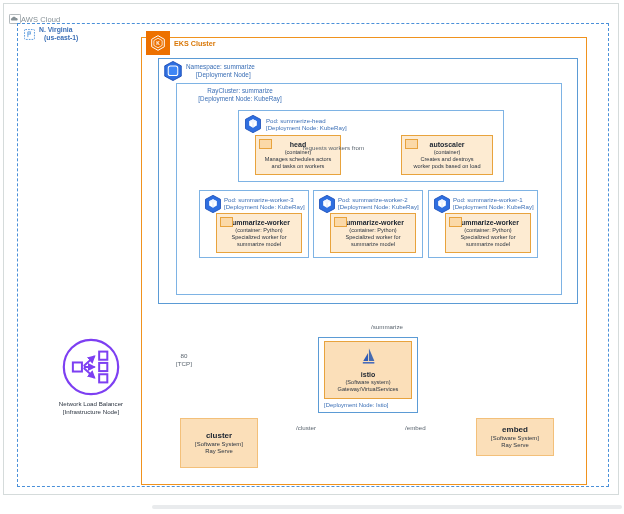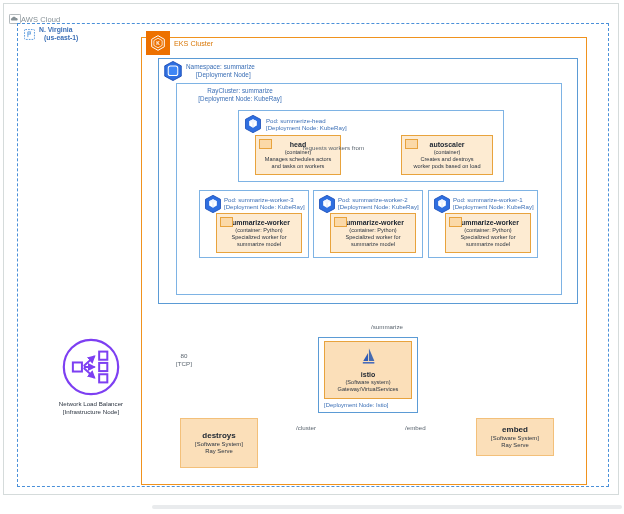--- a/index.html
+++ b/index.html
@@ -37,21 +37,21 @@
 
   
   .eks-box{
     left:141px;top:37px;width:446px;height:448px;
     border:1.3px solid #f0921e;background:transparent;
   }
   .eks-badge{
     left:146px;top:31px;width:24px;height:24px;background:#ed7100;
     display:flex;align-items:center;justify-content:center;
   }
-  .eks-label{left:174px;top:39px;font-size:7.2px;color:#d97706;font-weight:normal;}
+  .eks-label{left:174px;top:39px;font-size:7.2px;color:#d97706;font-weight:bold;}
 
   
   .ns-box{
     left:158px;top:58px;width:420px;height:246px;
     border:1px solid #5b9bd5;background:transparent;
   }
   .ns-icon{left:162px;top:60px;width:22px;height:22px;}
   .ns-text{left:186px;top:63px;font-size:6.4px;line-height:7.8px;color:#3b6fb6;}
   .ns-text .sub{display:block;padding-left:10px;}
 
@@ -322,21 +322,21 @@
         </marker>
       </defs>
     </svg>
   </div>
   <div class="abs nlb-label">
     <span>Network Load Balancer</span><br>
     <span>[Infrastructure Node]</span>
   </div>
 
   <div class="abs sys-box" style="left:180px;top:418px;width:78px;height:50px;">
-    <span class="t1">destroys</span>
+    <span class="t1">cluster</span>
     <span class="t2">[Software System]</span>
     <span class="t2">Ray Serve</span>
   </div>
 
   <div class="abs sys-box" style="left:476px;top:418px;width:78px;height:38px;">
     <span class="t1">embed</span>
     <span class="t2">[Software System]</span>
     <span class="t2">Ray Serve</span>
   </div>
 

